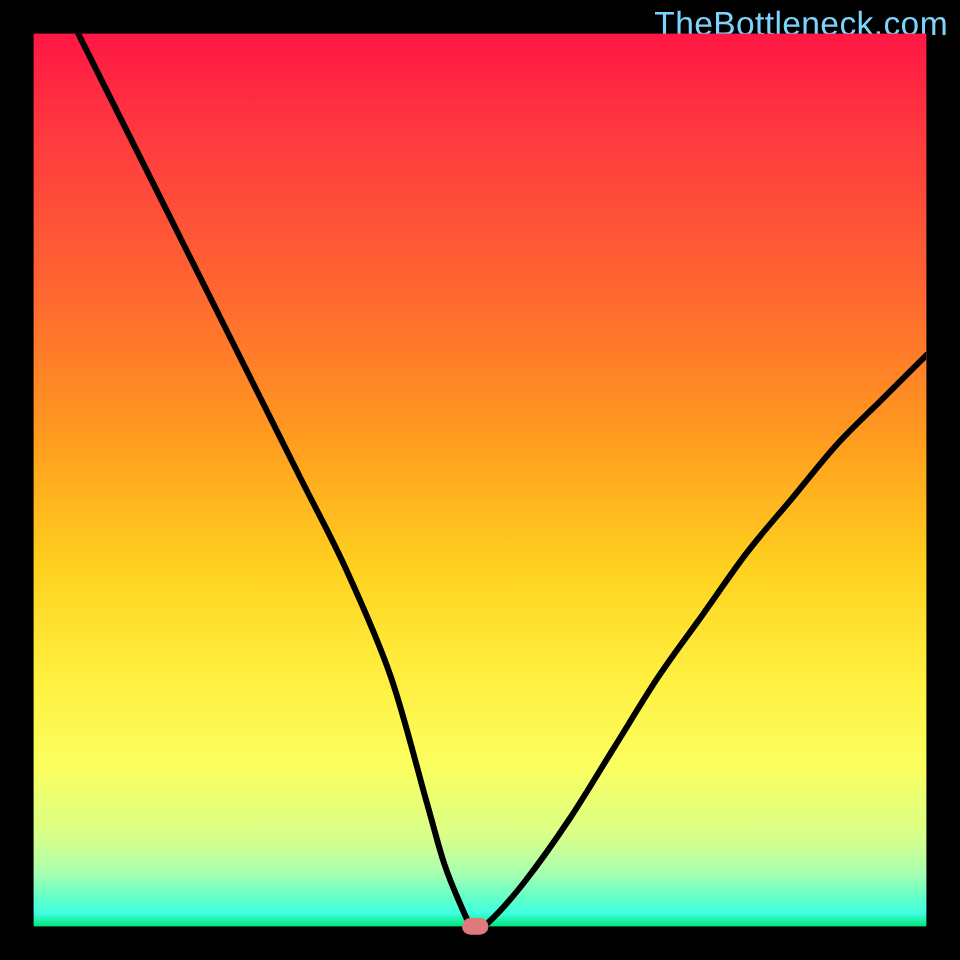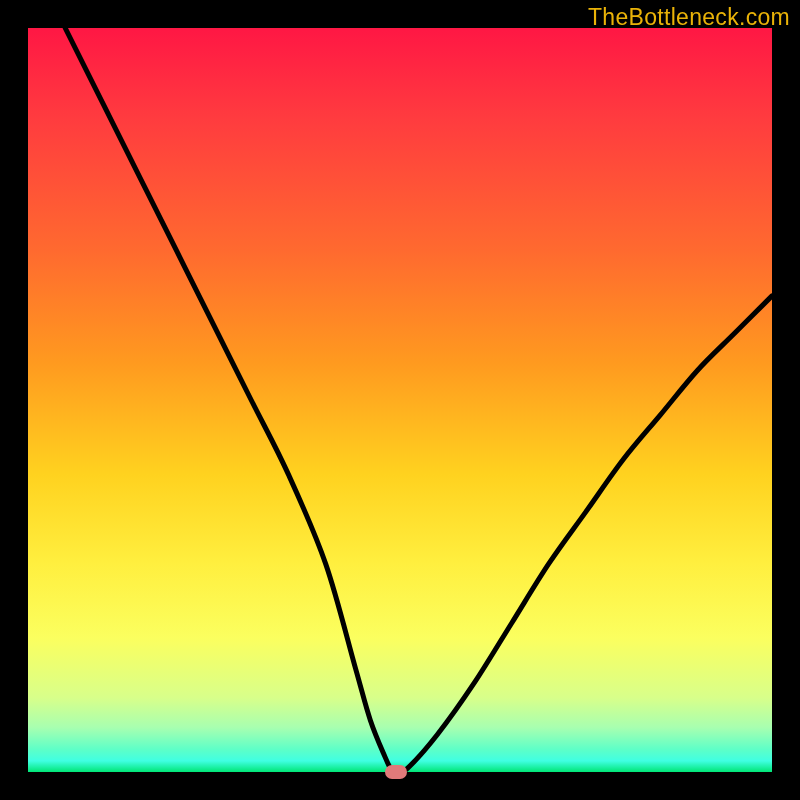--- a/index.html
+++ b/index.html
@@ -36,22 +36,22 @@
       #a8ffb0 94%,
       #5dffc8 97%,
       #40ffe2 98.5%,
       #00e676 100%
     );
   }
   .watermark {
     position: absolute;
     top: 4px;
     right: 10px;
-    color: #eab308;
-    font-size: 23px;
+    color: #7dd3fc;
+    font-size: 28px;
     letter-spacing: 0.3px;
     user-select: none;
   }
   svg.curve {
     position: absolute;
     left: 0;
     top: 0;
     width: 100%;
     height: 100%;
   }

